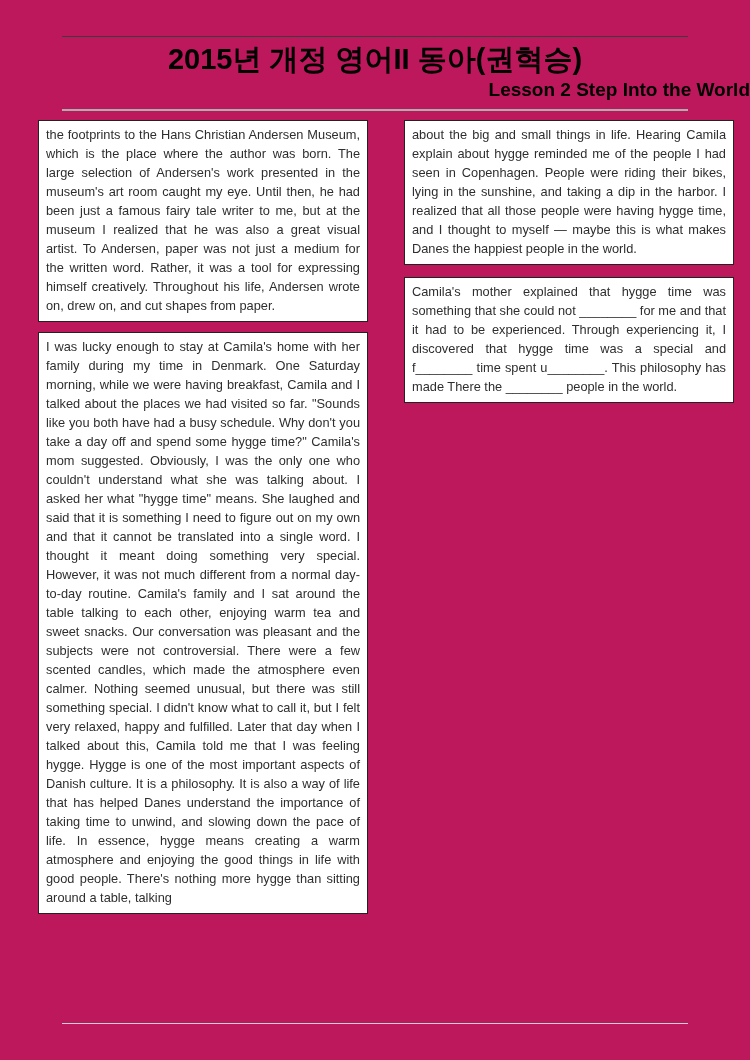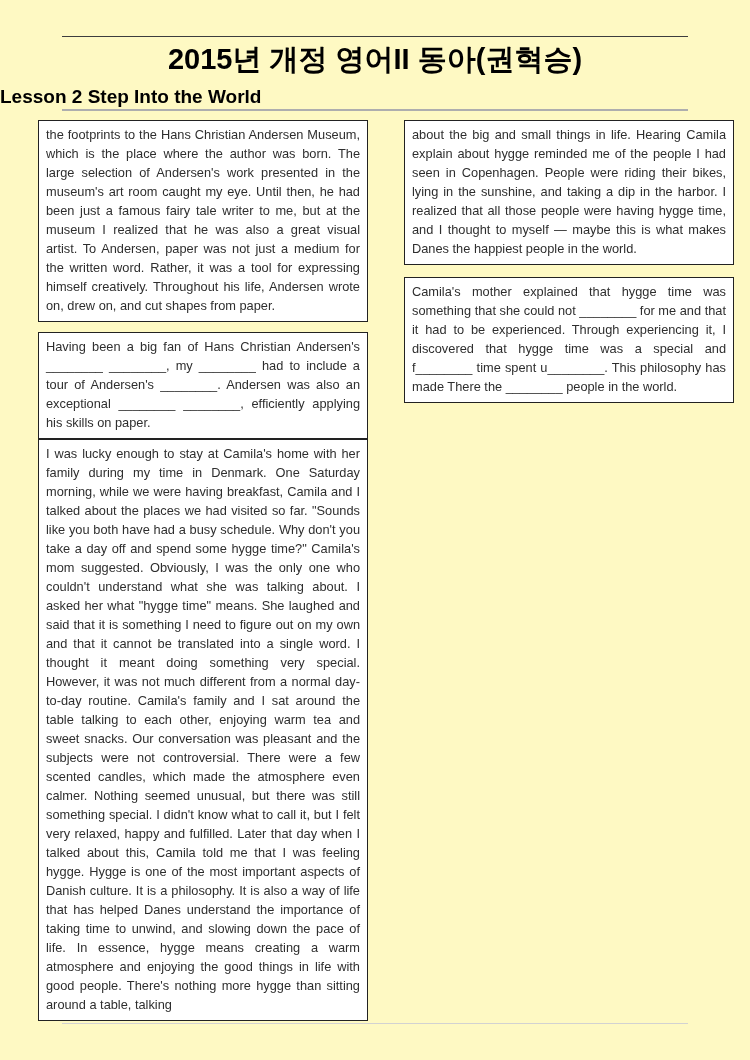--- a/index.html
+++ b/index.html
@@ -1,46 +1,45 @@
 <!DOCTYPE html>
 <html><head>
 <meta charset="utf-8">
 <style>
   html, body { margin: 0; padding: 0; background: #ffffff; }
   .page {
     position: relative;
     width: 750px;
     height: 1060px;
-    background: #fef9c3;
+    background: #be185d;
     font-family: "Liberation Sans", sans-serif;
     overflow: hidden;
   }
   .rule-top {
     position: absolute;
     left: 62px; right: 62px; top: 36px;
     border-top: 1.6px solid #3d3d3d;
   }
   .page-title {
     position: absolute;
     top: 42px; left: 0; right: 0;
     text-align: center;
     font-size: 29px;
     font-weight: bold;
     color: #000000;
     line-height: 34px;
   }
   .page-subtitle {
     position: absolute;
     top: 78px; left: 0; right: 0;
-    text-align: left;
+    text-align: right;
     font-size: 19px;
     font-weight: bold;
     color: #000000;
     line-height: 24px;
-    margin-top: 7px;
   }
   .rule-mid {
     position: absolute;
     left: 62px; right: 62px; top: 109px;
     border-top: 2px solid #aeaeae;
   }
   .col {
     position: absolute;
     top: 120px;
     width: 330px;
@@ -100,23 +99,20 @@
   <div class="page-subtitle">Lesson 2 Step Into the World</div>
 
   <div class="rule-mid"></div>
 
   <div class="col col-left">
 
     <div class="pbox gap-10">
       <p>the footprints to the Hans Christian Andersen Museum, which is the place where the author was born. The large selection of Andersen's work presented in the museum's art room caught my eye. Until then, he had been just a famous fairy tale writer to me, but at the museum I realized that he was also a great visual artist. To Andersen, paper was not just a medium for the written word. Rather, it was a tool for expressing himself creatively. Throughout his life, Andersen wrote on, drew on, and cut shapes from paper.</p>
     </div>
 
-    <div class="pbox">
-      <p>Having been a big fan of Hans Christian Andersen's ________ ________, my ________ had to include a tour of Andersen's ________. Andersen was also an exceptional ________ ________, efficiently applying his skills on paper.</p>
-    </div>
 
 
     <div class="pbox">
       <p>I was lucky enough to stay at Camila's home with her family during my time in Denmark. One Saturday morning, while we were having breakfast, Camila and I talked about the places we had visited so far. "Sounds like you both have had a busy schedule. Why don't you take a day off and spend some hygge time?" Camila's mom suggested. Obviously, I was the only one who couldn't understand what she was talking about. I asked her what "hygge time" means. She laughed and said that it is something I need to figure out on my own and that it cannot be translated into a single word. I thought it meant doing something very special. However, it was not much different from a normal day-to-day routine. Camila's family and I sat around the table talking to each other, enjoying warm tea and sweet snacks. Our conversation was pleasant and the subjects were not controversial. There were a few scented candles, which made the atmosphere even calmer. Nothing seemed unusual, but there was still something special. I didn't know what to call it, but I felt very relaxed, happy and fulfilled. Later that day when I talked about this, Camila told me that I was feeling hygge. Hygge is one of the most important aspects of Danish culture. It is a philosophy. It is also a way of life that has helped Danes understand the importance of taking time to unwind, and slowing down the pace of life. In essence, hygge means creating a warm atmosphere and enjoying the good things in life with good people. There's nothing more hygge than sitting around a table, talking</p>
     </div>
 
   </div>
 
   <div class="col col-right">
 

